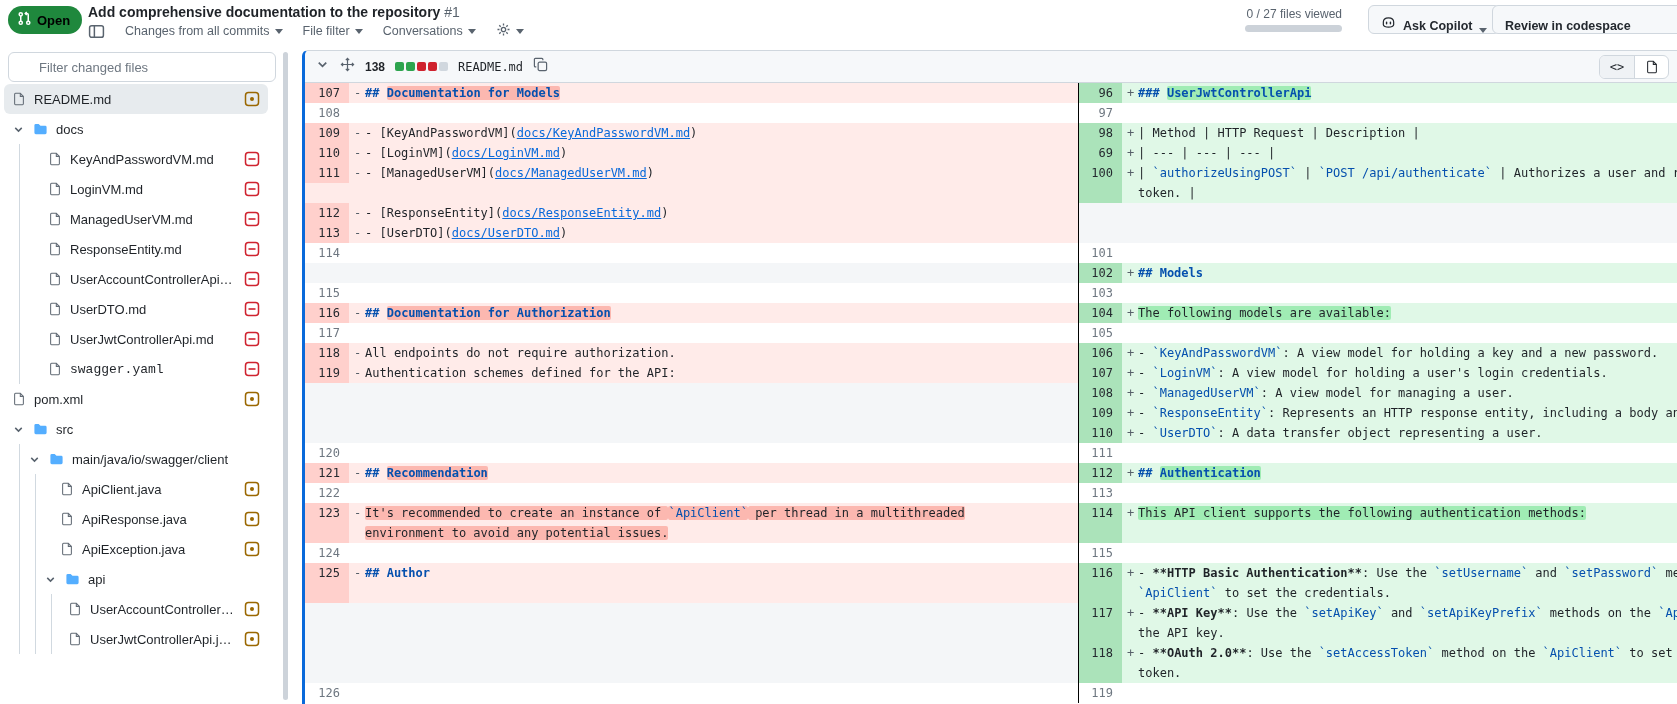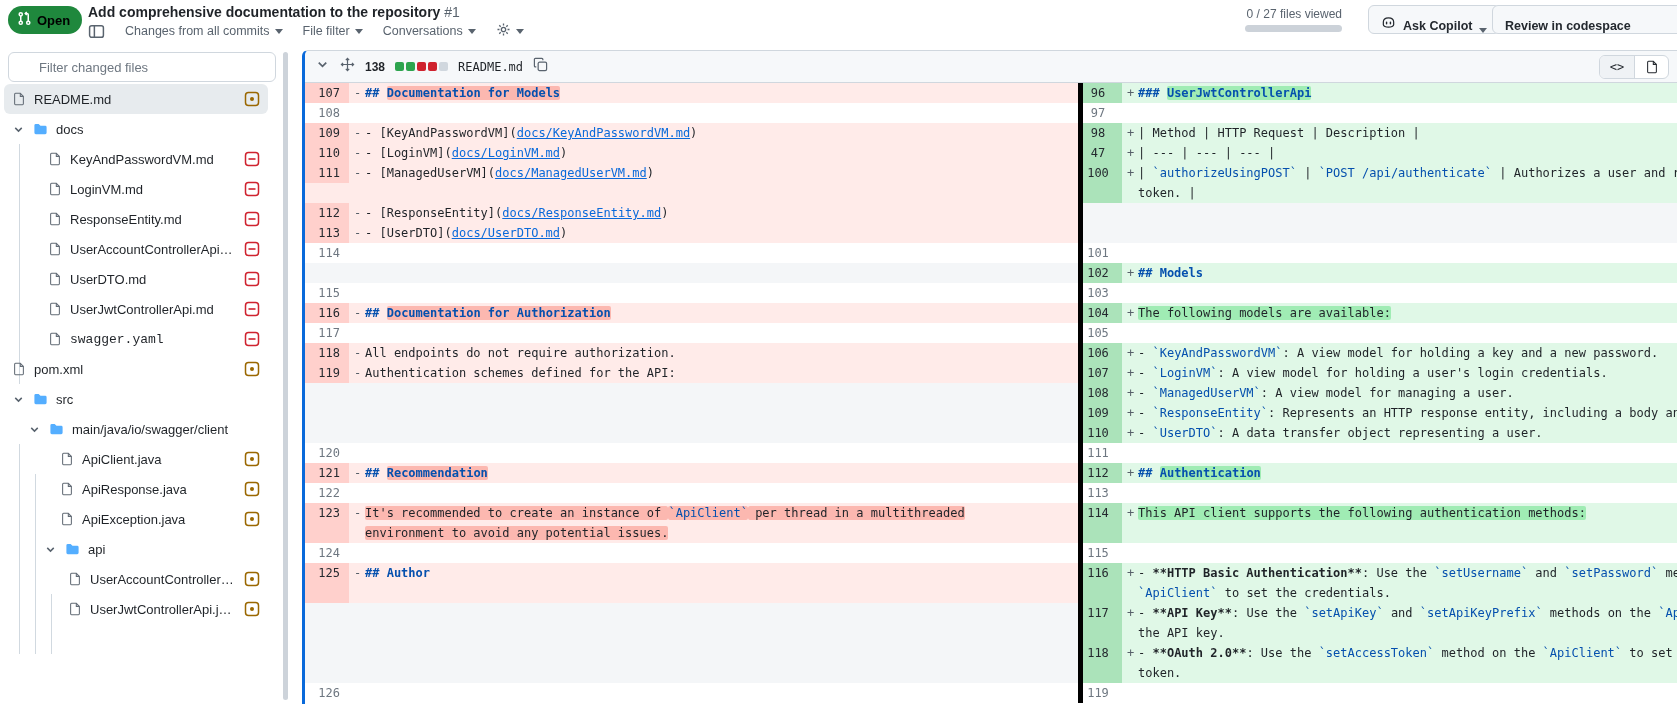--- a/index.html
+++ b/index.html
@@ -62,21 +62,21 @@
   .seg.left { background:#eff2f5; }
 
   
   #diff-rows { font-family:"DejaVu Sans Mono", monospace; font-size:12px; line-height:20px; }
   .drow { display:flex; min-height:20px; }
   .dnum { flex:0 0 44px; text-align:right; padding-right:9px; color:#24292f; user-select:none; cursor:pointer; }
   .dnum.ctx { color:#6e7781; }
   .dcell { overflow:hidden; white-space:pre; display:flex; }
   .dcell.left { flex:0 0 729px; }
   .dcell.right { flex:1 1 auto; }
-  .dnum.rgut { border-left:5px solid #000000;text-align:center; }
+  .dnum.rgut { border-left:1px solid #000000; }
   .marker { flex:0 0 16px; padding-left:5px; color:#57606a; }
   
   .bg-del  { background:#ffebe9; }
   .bg-add  { background:#e0f8e7; }
   .bg-ctx  { background:#fff; }
   .bg-fill { background:#f4f6f8; }
   .ng-del  { background:#ffd0cc; }
   .ng-dell { background:#ffebe9; }
   .ng-add  { background:#abe3ba; }
   .ng-ctx  { background:#fff; }
@@ -229,20 +229,35 @@
           </svg>
         </span>
       </div>
       <div class="tree-row" style="padding-left: 44px;">
         <span style="display:flex">
           <svg viewBox="0 0 16 16" width="14" height="14" fill="none" stroke="#636c76" stroke-width="1.2">
             <path d="M9.5 1.5H4a1 1 0 0 0-1 1v11a1 1 0 0 0 1 1h8a1 1 0 0 0 1-1V5z"></path>
             <path d="M9.5 1.5V5H13"></path>
           </svg>
         </span>
+        <span class="tree-label">ManagedUserVM.md</span>
+        <span class="tree-status" style="display:flex">
+          <svg viewBox="0 0 16 16" width="16" height="16">
+            <rect x="1.5" y="1.5" width="13" height="13" rx="3" fill="none" stroke="#cf222e" stroke-width="1.5"></rect>
+            <rect x="4.5" y="7.2" width="7" height="1.6" fill="#cf222e"></rect>
+          </svg>
+        </span>
+      </div>
+      <div class="tree-row" style="padding-left: 44px;">
+        <span style="display:flex">
+          <svg viewBox="0 0 16 16" width="14" height="14" fill="none" stroke="#636c76" stroke-width="1.2">
+            <path d="M9.5 1.5H4a1 1 0 0 0-1 1v11a1 1 0 0 0 1 1h8a1 1 0 0 0 1-1V5z"></path>
+            <path d="M9.5 1.5V5H13"></path>
+          </svg>
+        </span>
         <span class="tree-label">ResponseEntity.md</span>
         <span class="tree-status" style="display:flex">
           <svg viewBox="0 0 16 16" width="16" height="16">
             <rect x="1.5" y="1.5" width="13" height="13" rx="3" fill="none" stroke="#cf222e" stroke-width="1.5"></rect>
             <rect x="4.5" y="7.2" width="7" height="1.6" fill="#cf222e"></rect>
           </svg>
         </span>
       </div>
       <div class="tree-row" style="padding-left: 44px;">
         <span style="display:flex">
@@ -489,21 +504,21 @@
       </div>
       <div class="drow">
         <div class="dnum ng-del">109</div>
         <div class="dcell left bg-del"><span class="marker">-</span><span><span class="sg-p">- [KeyAndPasswordVM](</span><span class="sg-l">docs/KeyAndPasswordVM.md</span><span class="sg-p">)</span></span></div>
         <div class="dnum ng-add rgut">98</div>
         <div class="dcell right bg-add"><span class="marker">+</span><span><span class="sg-p">| Method | HTTP Request | Description |</span></span></div>
       </div>
       <div class="drow">
         <div class="dnum ng-del">110</div>
         <div class="dcell left bg-del"><span class="marker">-</span><span><span class="sg-p">- [LoginVM](</span><span class="sg-l">docs/LoginVM.md</span><span class="sg-p">)</span></span></div>
-        <div class="dnum ng-add rgut">47</div>
+        <div class="dnum ng-add rgut">69</div>
         <div class="dcell right bg-add"><span class="marker">+</span><span><span class="sg-p">| --- | --- | --- |</span></span></div>
       </div>
       <div class="drow">
         <div class="dnum ng-del">111</div>
         <div class="dcell left bg-del"><span class="marker">-</span><span><span class="sg-p">- [ManagedUserVM](</span><span class="sg-l">docs/ManagedUserVM.md</span><span class="sg-p">)</span></span></div>
         <div class="dnum ng-add rgut">100</div>
         <div class="dcell right bg-add"><span class="marker">+</span><span><span class="sg-p">| </span><span class="sg-c">`authorizeUsingPOST`</span><span class="sg-p"> | </span><span class="sg-c">`POST /api/authenticate`</span><span class="sg-p"> | Authorizes a user and returns a JWT</span></span></div>
       </div>
       <div class="drow">
         <div class="dnum ng-dell"></div>

